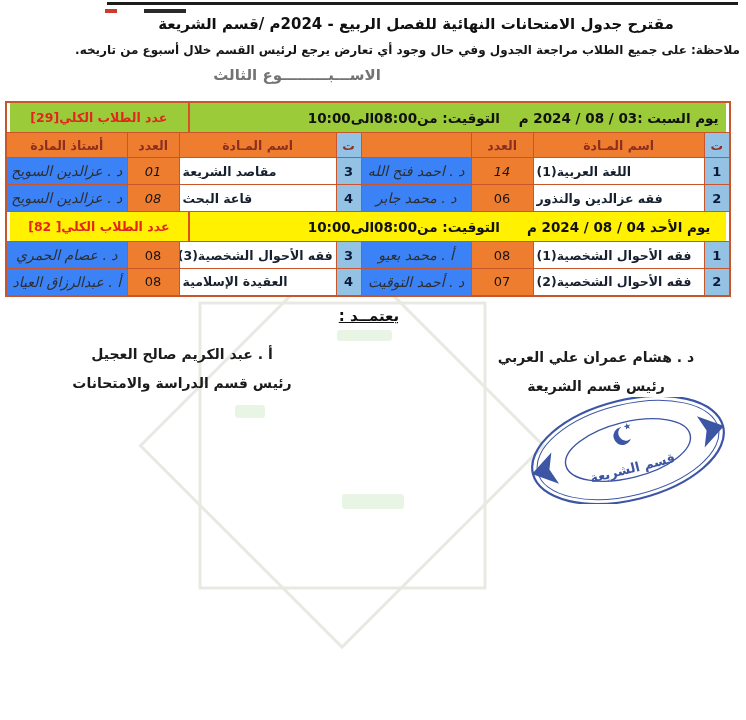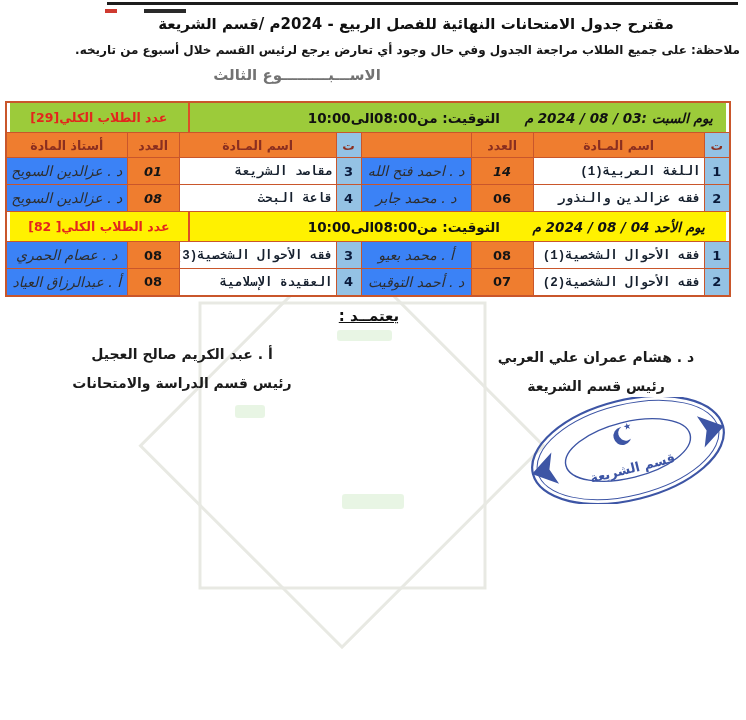--- a/index.html
+++ b/index.html
@@ -22,30 +22,30 @@
   table.sched{position:absolute;top:101px;left:13px;width:724px;border-collapse:collapse;
               table-layout:fixed;border:2px solid #c9562b;}
   table.sched td{border:1px solid #c9562b;padding:0 3px;overflow:hidden;white-space:nowrap;}
   tr.rowd{height:27px;}
   tr.rowh{height:25px;}
   tr.rowbar{height:29px;}
   td.bar-cell{padding:0;}
   .bar{display:flex;align-items:center;height:29px;font-weight:bold;font-size:13.5px;}
   .bar.green{background:#9ccb3a;}
   .bar.yellow{background:#fff100;}
-  .bar-date{flex:0 0 30%;text-align:center;color:#111;font-style:italic;}
+  .bar-date{flex:0 0 30%;text-align:center;color:#111;}
   .bar-time{flex:0 0 30%;text-align:center;color:#111;}
   .bar-total{margin-inline-start:auto;width:24.8%;height:100%;display:flex;align-items:center;
              justify-content:center;border-inline-start:2px solid #dd4f28;
              color:#e3261d;font-size:12.5px;font-weight:bold;}
   td.hseq,td.hcell{background:#ef7d2f;color:#8b2f20;font-weight:bold;font-size:12.5px;text-align:center;}
   td.hseq{background:#94c2e4;}
   td.seq{background:#94c2e4;text-align:center;font-weight:bold;font-size:13px;color:#0a1a3a;}
-  td.subj{background:#fff;text-align:right;font-weight:bold;font-size:12.5px;color:#16202e;font-family:Liberation Mono, monospace;}
-  td.cnt{background:#ef7d2f;text-align:center;font-weight:bold;font-size:13px;color:#151515;}
+  td.subj{background:#fff;text-align:left;font-weight:bold;font-size:12.5px;color:#16202e;}
+  td.cnt{background:#ef7d2f;text-align:center;font-weight:normal;font-size:13px;color:#151515;}
   td.cnt.it{font-style:italic;}
   td.tchr{background:#3b82f6;text-align:center;font-style:italic;font-size:14px;color:#2e2e2e;}
   
   .approve{position:absolute;top:307px;left:0;width:100%;text-align:center;
            font-size:15px;font-weight:bold;text-decoration:underline;color:#111;}
   .sig{position:absolute;text-align:center;font-size:14px;font-weight:600;line-height:29px;color:#1b1b1b;}
   .sig-right{top:343px;right:10px;width:280px;}
   .sig-left{top:340px;left:20px;width:340px;}
   .issued{position:absolute;top:465px;left:22px;font-size:14px;font-weight:bold;color:#101010;}
   

